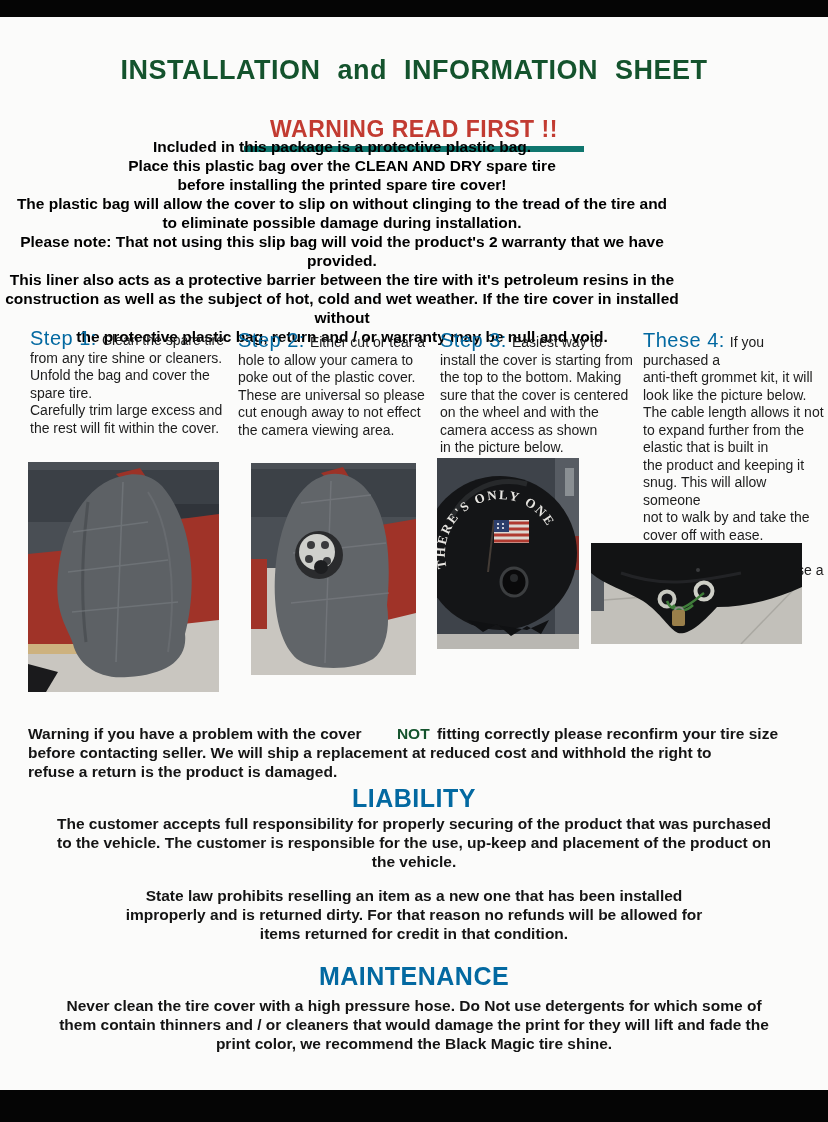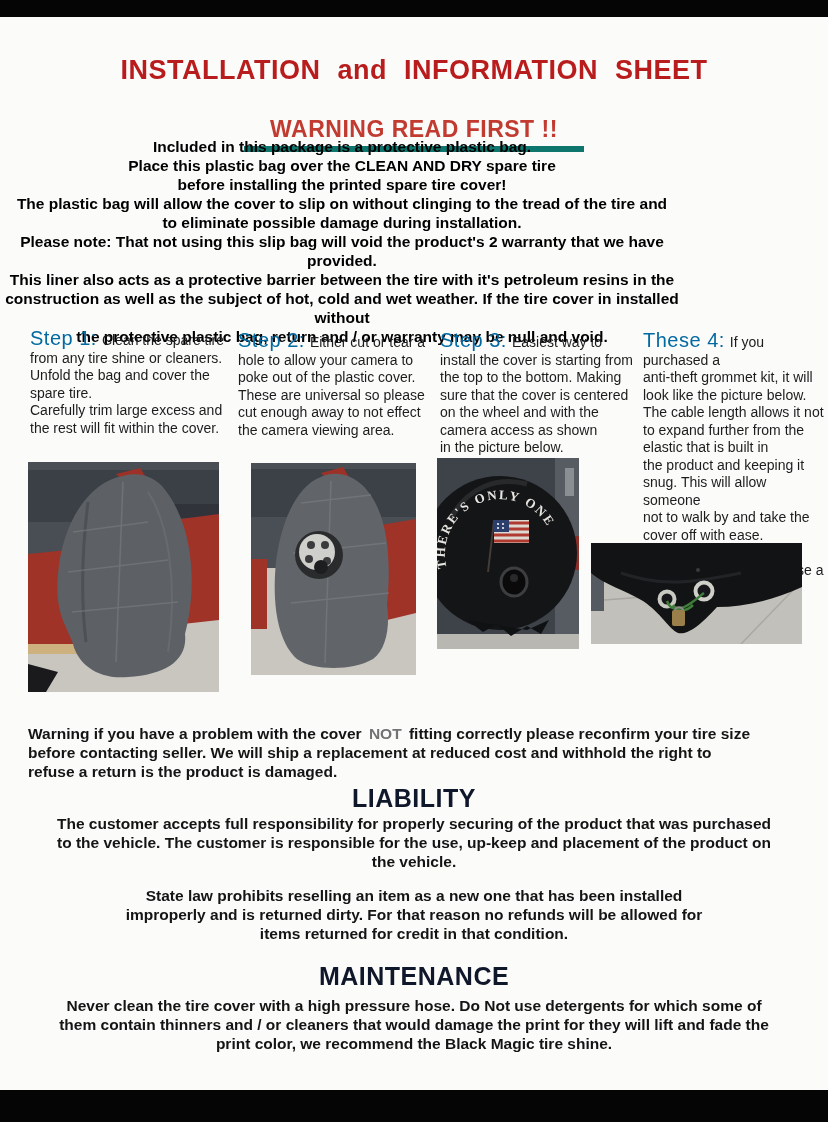--- a/index.html
+++ b/index.html
@@ -14,21 +14,21 @@
   }
   .bar{position:absolute;left:0;width:828px;background:#050505;}
   .bar-top{top:0;height:17px;}
   .bar-bottom{top:1090px;height:32px;}
 
   .abs{position:absolute;}
 
   .title{
     top:55px;left:0;width:828px;text-align:center;
     font-size:27px;font-weight:bold;letter-spacing:.5px;word-spacing:9px;
-    color:#b91c1c;
+    color:#14532d;
   }
   .warn-wrap{top:116px;left:0;width:828px;text-align:center;}
   .warn-head{
     display:inline-block;
     font-size:23px;font-weight:bold;letter-spacing:.5px;
     color:#c23b31;
     border-bottom:6px solid #0f766e;
     padding:0 26px 3px 26px;
   }
   .intro{
@@ -53,25 +53,25 @@
   .photo-1{top:462px;left:28px;width:191px;height:230px;}
   .photo-2{top:463px;left:251px;width:165px;height:212px;}
   .photo-3{top:458px;left:437px;width:142px;height:191px;}
   .photo-4{top:543px;left:591px;width:211px;height:101px;}
 
   .fit-warning{
     top:724px;left:28px;width:782px;
     font-size:15.5px;font-weight:bold;line-height:19px;color:#141414;
   }
   .fit-warning .pre{white-space:pre-line;}
-  .red-word{color:#737373;padding:0 3px;}
+  .red-word{color:#14532d;padding:0 3px;margin-left:28px;}
 
   .section-head{
     left:0;width:828px;text-align:center;
-    font-size:25px;font-weight:bold;letter-spacing:.5px;color:#0f172a;
+    font-size:25px;font-weight:bold;letter-spacing:.5px;color:#0369a1;
   }
   .head-liability{top:784px;}
   .head-maintenance{top:962px;}
 
   .body-para{
     left:0;width:828px;text-align:center;
     font-size:15.5px;font-weight:bold;line-height:19px;
     white-space:pre-line;color:#141414;
   }
   .liab-1{top:814px;}

